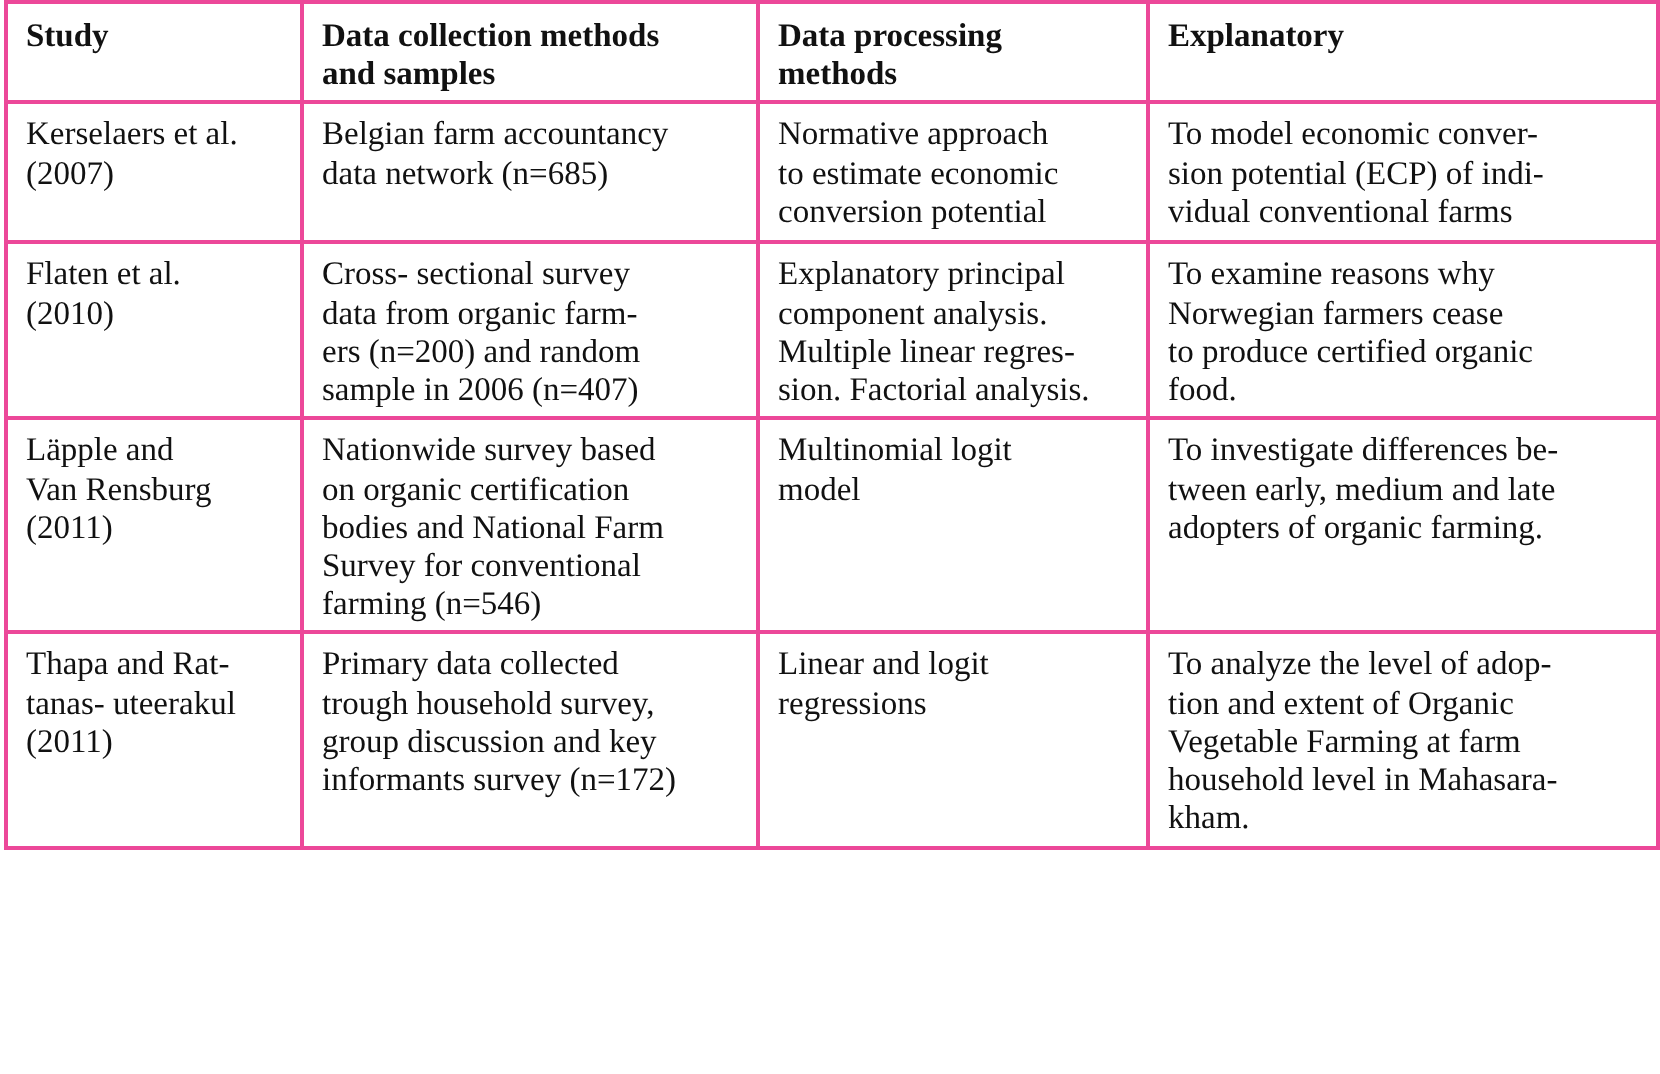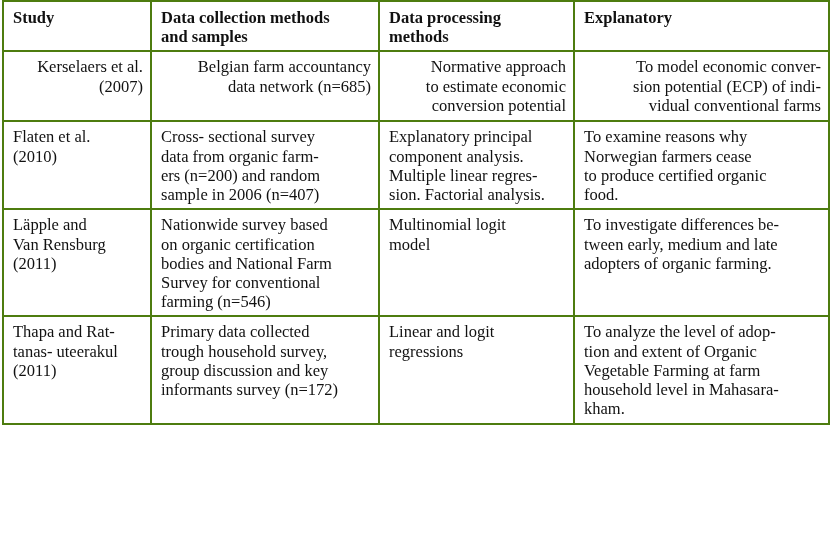--- a/index.html
+++ b/index.html
@@ -28,40 +28,40 @@
     table-layout: fixed;
     border: 2px solid #000000;
   }
   table.lit-table col.c-study      { width: 148px; }
   table.lit-table col.c-methods    { width: 228px; }
   table.lit-table col.c-processing { width: 195px; }
   table.lit-table col.c-objectives { width: 255px; }
 
   table.lit-table th,
   table.lit-table td {
-    border: 2px solid #4d7c0f;
+    border: 2px solid #ec4899;
     vertical-align: top;
     padding: 5px 7px 4px 9px;
     font-size: 16.5px;
     line-height: 1.165;
     text-align: left;
     white-space: pre-line;
     word-spacing: 0px;
   }
   table.lit-table thead th {
     font-weight: bold;
     height: 41px;
     box-sizing: border-box;
     padding-top: 6px;
   }
   table.lit-table tbody td {
     font-weight: normal;
   }
   
-  tr[data-row="0"] td { height: 70px; box-sizing: border-box; text-align: right; }
+  tr[data-row="0"] td { height: 70px; box-sizing: border-box; }
   tr[data-row="1"] td { height: 64px; box-sizing: border-box; }
   tr[data-row="2"] td { height: 84px; box-sizing: border-box; }
   tr[data-row="3"] td { height: 64px; box-sizing: border-box; }
   tr[data-row="4"] td { height: 103px; box-sizing: border-box; }
   tr[data-row="5"] td { height: 103px; box-sizing: border-box; }
 </style>
 </head>
 <body>
 
 <div class="table-wrap">

